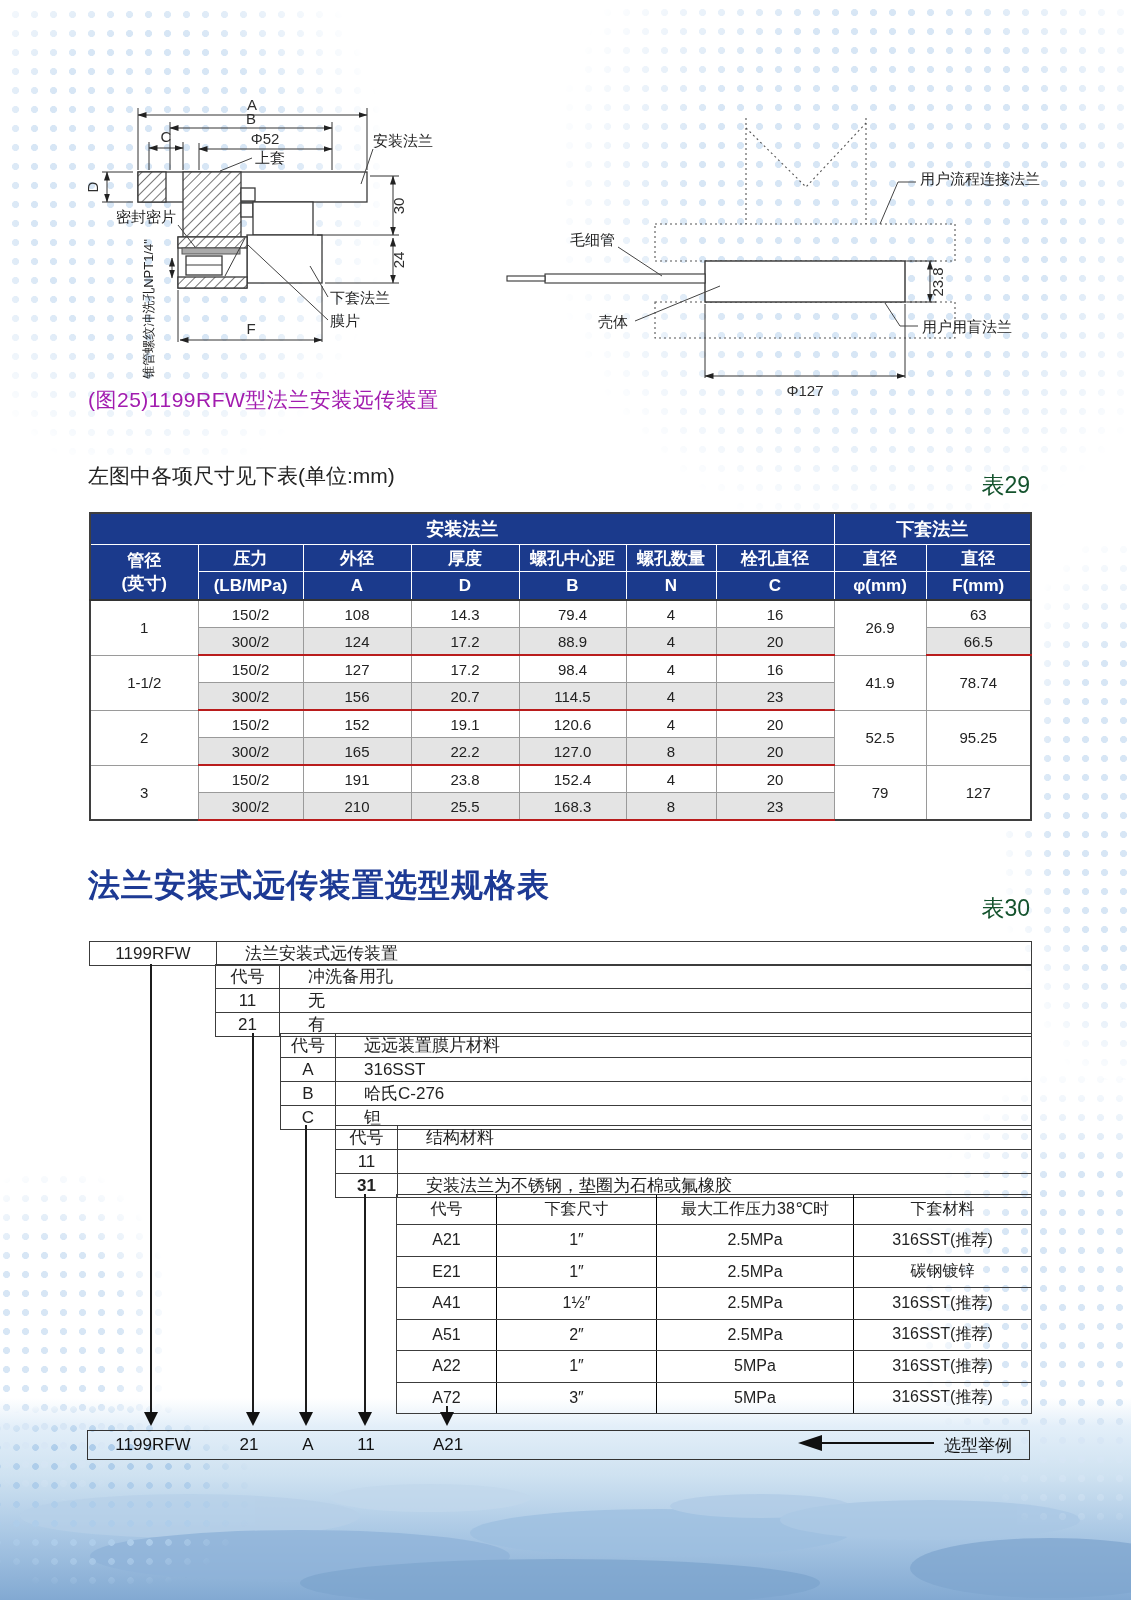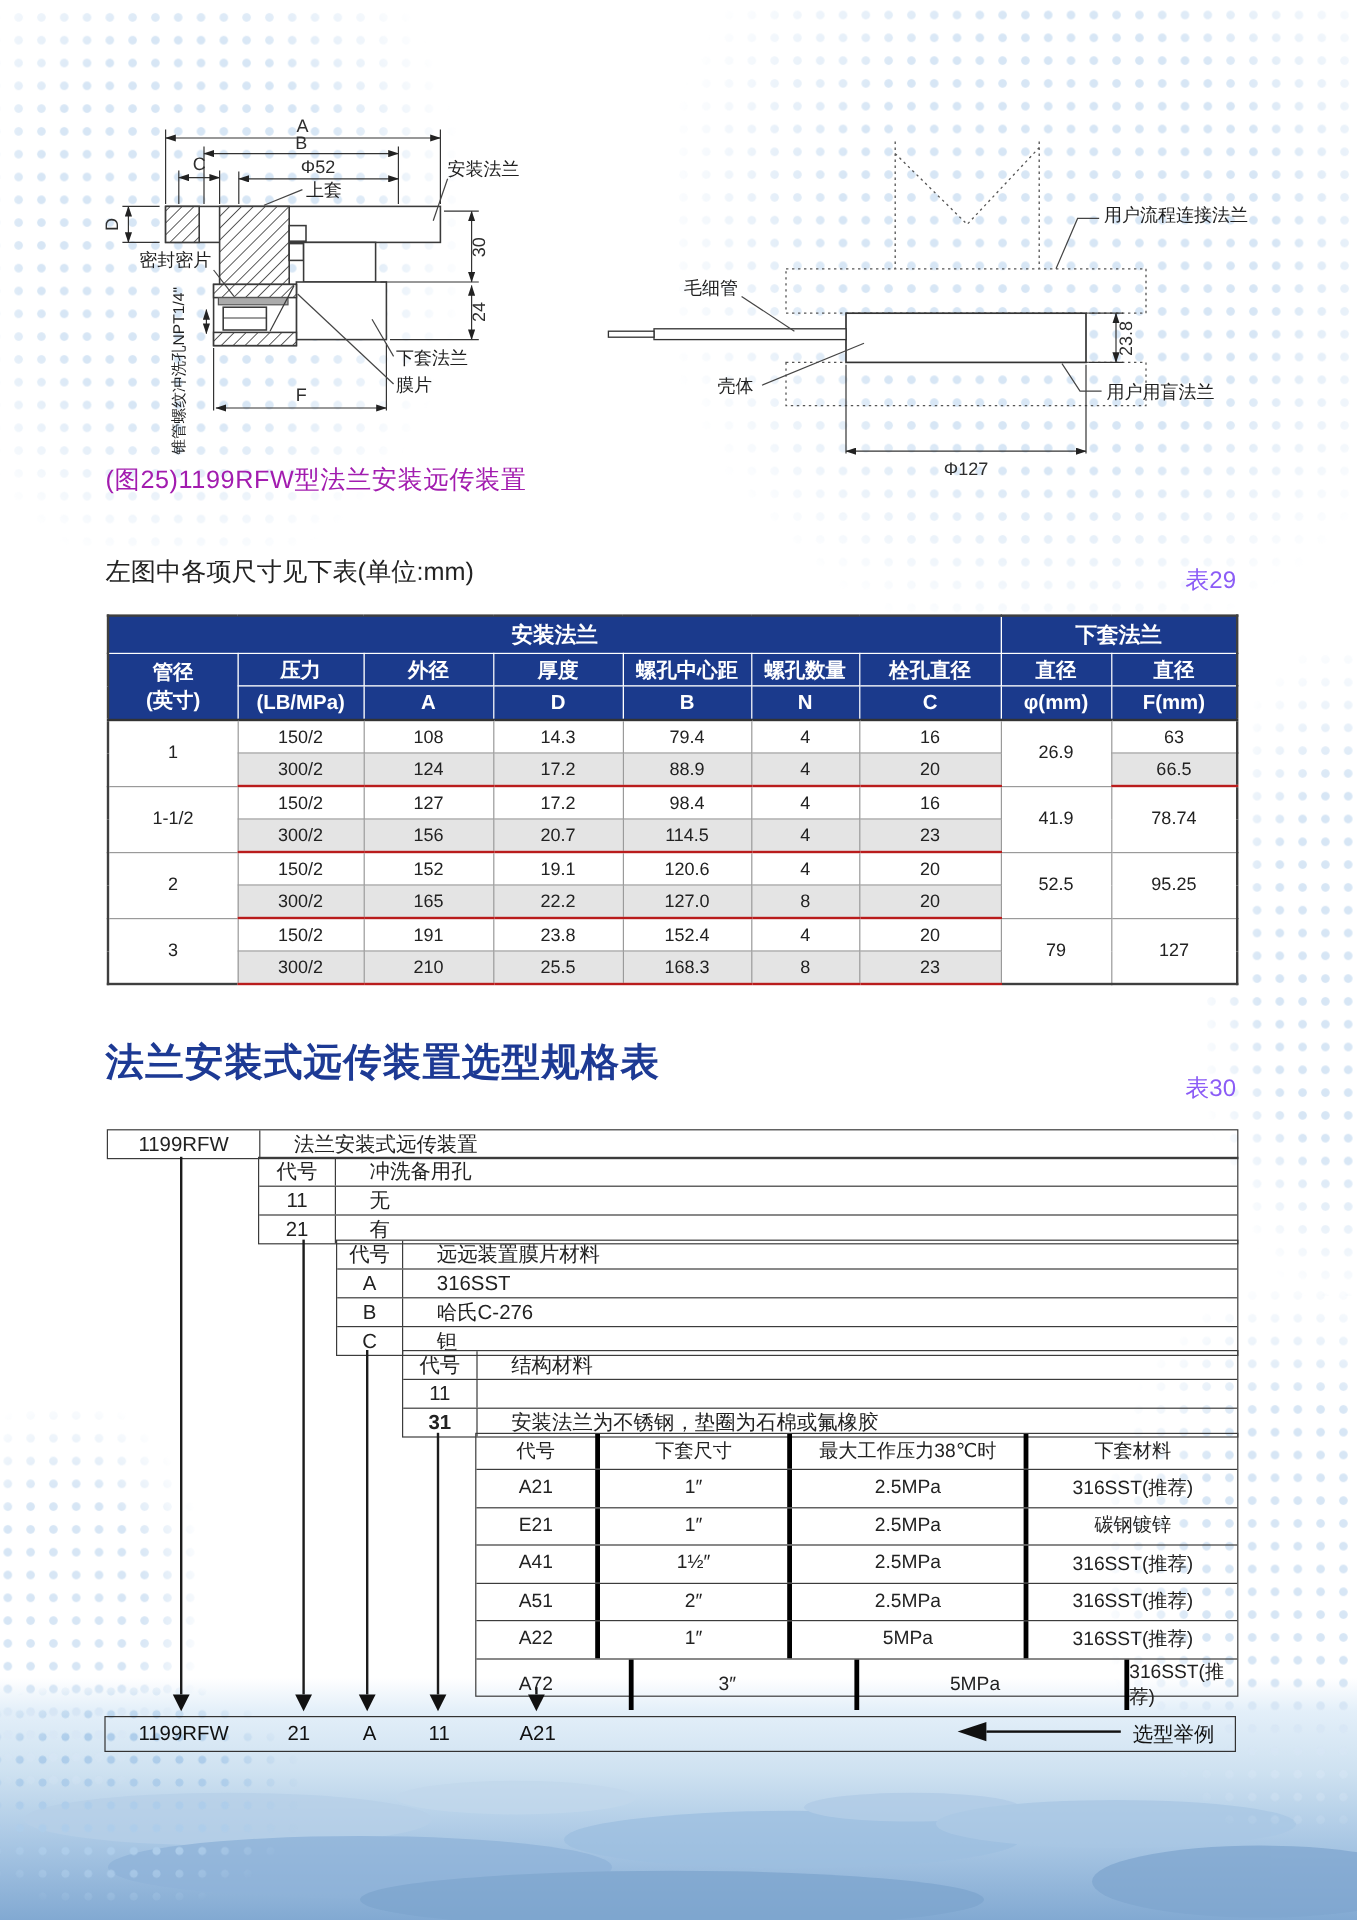--- a/index.html
+++ b/index.html
@@ -15,21 +15,21 @@
   .dots.light{background-image:radial-gradient(#aecdea 3px, rgba(255,255,255,0) 3.7px);}
 
   
   .map-band{position:absolute;left:0;top:1398px;width:1131px;height:202px;z-index:0;
     background:linear-gradient(180deg, rgba(226,239,249,0) 0%, rgba(222,236,248,.85) 14%,
                #cfe2f1 38%, #a9c7e4 68%, #82a9d2 100%);}
 
   
   .caption{position:absolute;font-size:21px;color:#a21caf;font-weight:500;letter-spacing:.5px;z-index:2;}
   .intro{position:absolute;font-size:21px;color:#232323;z-index:2;}
-  .tabletag{position:absolute;width:130px;text-align:right;font-size:20px;color:#8b5cf6;z-index:2;}
+  .tabletag{position:absolute;width:130px;text-align:right;font-size:23px;color:#14532d;z-index:2;}
   .sec-title{position:absolute;font-size:32px;font-weight:bold;color:#1d3a94;letter-spacing:1px;z-index:2;}
 
   
   table.t29{position:absolute;left:89px;top:512px;border-collapse:collapse;table-layout:fixed;
             z-index:2;background:#fff;border:2px solid #3f3f3f;}
   .t29 th{background:#1b3a8c;color:#fff;border:1px solid #fff;font-weight:bold;text-align:center;padding:0;}
   .t29 tr.h0 th{height:30px;font-size:18px;}
   .t29 tr.h1 th{height:26px;font-size:17px;}
   .t29 tr.h2 th{height:27px;font-size:17px;border-bottom:2px solid #333;}
   .t29 th.pipe{border-bottom:2px solid #333;font-size:17px;}
@@ -41,21 +41,21 @@
   .blk{position:absolute;border:1.5px solid #3c3c3c;z-index:2;background:transparent;display:flex;flex-direction:column;}
   .brow{display:flex;align-items:stretch;height:23px;}
   .brow + .brow{border-top:1px solid #3c3c3c;}
   .bcode{display:flex;align-items:center;justify-content:center;border-right:1px solid #3c3c3c;
          font-size:17px;flex:0 0 auto;}
   .bdesc{display:flex;align-items:center;padding-left:28px;font-size:17px;flex:1 1 auto;}
   .spec{position:absolute;border:1.5px solid #3c3c3c;z-index:2;display:flex;flex-direction:column;}
   .srow{display:grid;grid-template-columns:99px 160px 197px 1fr;}
   .srow + .srow{border-top:1px solid #3c3c3c;}
   .scell{display:flex;align-items:center;justify-content:center;font-size:16px;}
-  .scell + .scell{border-left:4px solid #000000;}
+  .scell + .scell{border-left:1px solid #000000;}
 
   .vline{position:absolute;width:0;border-left:2px solid #1c1c1c;z-index:2;}
   .tri-down{position:absolute;width:0;height:0;border-left:7px solid transparent;
             border-right:7px solid transparent;border-top:14px solid #111;z-index:2;}
   .ex-box{position:absolute;left:87px;top:1430px;width:941px;height:28px;border:1.5px solid #333;z-index:3;}
   .ex-code{position:absolute;top:0;height:100%;display:flex;align-items:center;transform:translateX(-50%);
            font-size:17px;color:#111;}
   .tri-left{position:absolute;width:0;height:0;border-top:8px solid transparent;
             border-bottom:8px solid transparent;border-right:24px solid #111;}
   .ex-line{position:absolute;height:2px;background:#111;}
@@ -435,21 +435,21 @@
       <div class="scell">2″</div>
       <div class="scell">2.5MPa</div>
       <div class="scell">316SST(推荐)</div>
     </div>
     <div class="srow" style="height:30.5px;text-align:right;">
       <div class="scell">A22</div>
       <div class="scell">1″</div>
       <div class="scell">5MPa</div>
       <div class="scell">316SST(推荐)</div>
     </div>
-    <div class="srow" style="height:30.5px;gap:28px;">
+    <div class="srow" style="height:30.5px;">
       <div class="scell">A72</div>
       <div class="scell">3″</div>
       <div class="scell">5MPa</div>
       <div class="scell">316SST(推荐)</div>
     </div>
   </div>
 
   <div class="vline" style="left:150px;top:964px;height:448px;"></div>
   <div class="vline" style="left:252px;top:1033px;height:379px;"></div>
   <div class="vline" style="left:305px;top:1125px;height:287px;"></div>

